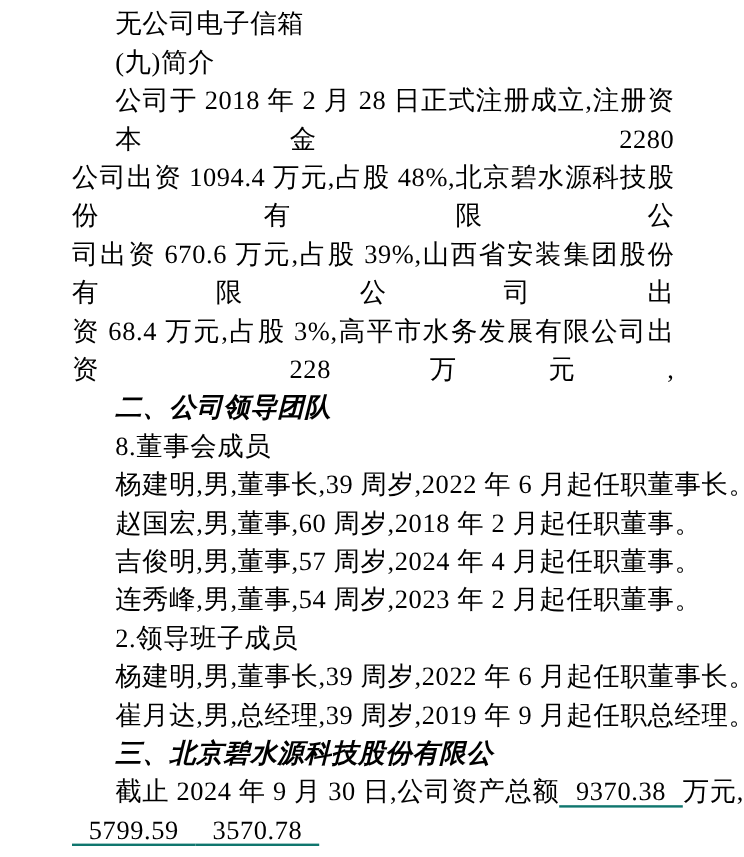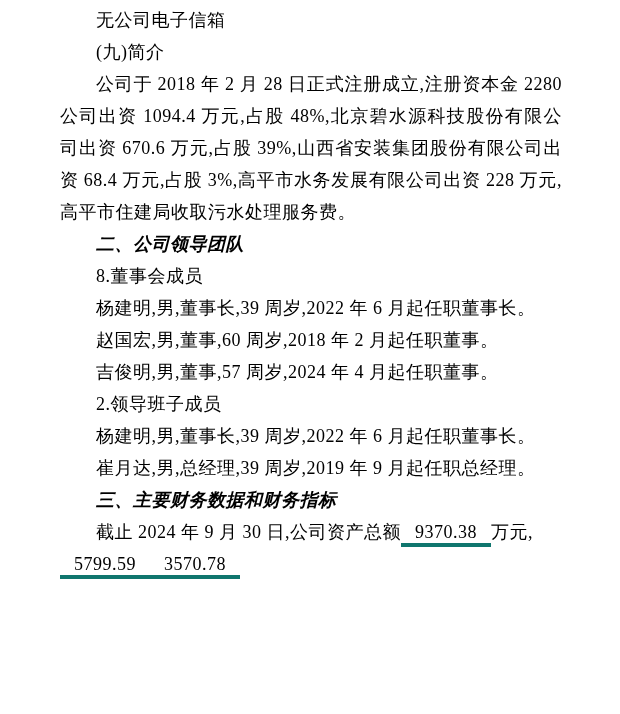--- a/index.html
+++ b/index.html
@@ -17,21 +17,21 @@
   .doc-page {
     box-sizing: border-box;
     width: 620px;
     height: 714px;
     padding: 4px 58px 0 60px;
     background: #ffffff;
   }
   .line {
     width: 502px;
     line-height: 32px;
-    font-size: 18px;
+    font-size: 22px;
     letter-spacing: 0.5px;
     white-space: nowrap;
   }
   .line.indent {
     padding-left: 36px;
     width: 466px;
   }
   .line.justify {
     white-space: normal;
     text-align: justify;
@@ -43,42 +43,42 @@
   .heading-serif {
     font-weight: normal;
   }
   .heading-sans {
     font-family: "Liberation Sans", "DejaVu Sans", sans-serif;
     font-weight: bold;
     font-style: italic;
   }
   .blank {
     display: inline-block;
-    border-bottom: 4px solid #0f766e;
+    border-bottom: 2px solid #0f766e;
     padding: 0 14px;
     line-height: 22px;
   }
 </style>
 </head>
 <body>
 
 <div class="doc-page">
   <div>
       <div class="line body indent"><span>无公司电子信箱</span></div>
       <div class="line heading-serif indent"><span>(九)简介</span></div>
       <div class="line body indent justify"><span>公司于 2018 年 2 月 28 日正式注册成立,注册资本金 2280</span></div>
       <div class="line body justify"><span>公司出资 1094.4 万元,占股 48%,北京碧水源科技股份有限公</span></div>
       <div class="line body justify"><span>司出资 670.6 万元,占股 39%,山西省安装集团股份有限公司出</span></div>
       <div class="line body justify"><span>资 68.4 万元,占股 3%,高平市水务发展有限公司出资 228 万元,</span></div>
-      <div class="line body"><span>高平市住建局收取污水处理服务费。</span></div>
       <div class="line heading-sans indent"><span>二、公司领导团队</span></div>
       <div class="line body indent"><span>8.董事会成员</span></div>
       <div class="line body indent"><span>杨建明,男,董事长,39 周岁,2022 年 6 月起任职董事长。</span></div>
       <div class="line body indent"><span>赵国宏,男,董事,60 周岁,2018 年 2 月起任职董事。</span></div>
       <div class="line body indent"><span>吉俊明,男,董事,57 周岁,2024 年 4 月起任职董事。</span></div>
+      <div class="line body indent"><span>连秀峰,男,董事,54 周岁,2023 年 2 月起任职董事。</span></div>
       <div class="line body indent"><span>2.领导班子成员</span></div>
       <div class="line body indent"><span>杨建明,男,董事长,39 周岁,2022 年 6 月起任职董事长。</span></div>
       <div class="line body indent"><span>崔月达,男,总经理,39 周岁,2019 年 9 月起任职总经理。</span></div>
-      <div class="line heading-sans indent"><span>三、主要财务数据和财务指标</span></div>
+      <div class="line heading-sans indent"><span>三、北京碧水源科技股份有限公</span></div>
       <div class="line body indent"><span>截止 2024 年 9 月 30 日,公司资产总额</span><span class="blank">9370.38</span><span>万元,</span></div>
       <div class="line body"><span class="blank">5799.59</span><span class="blank">3570.78</span></div>
     </div>
 </div>
 
 </body></html>

